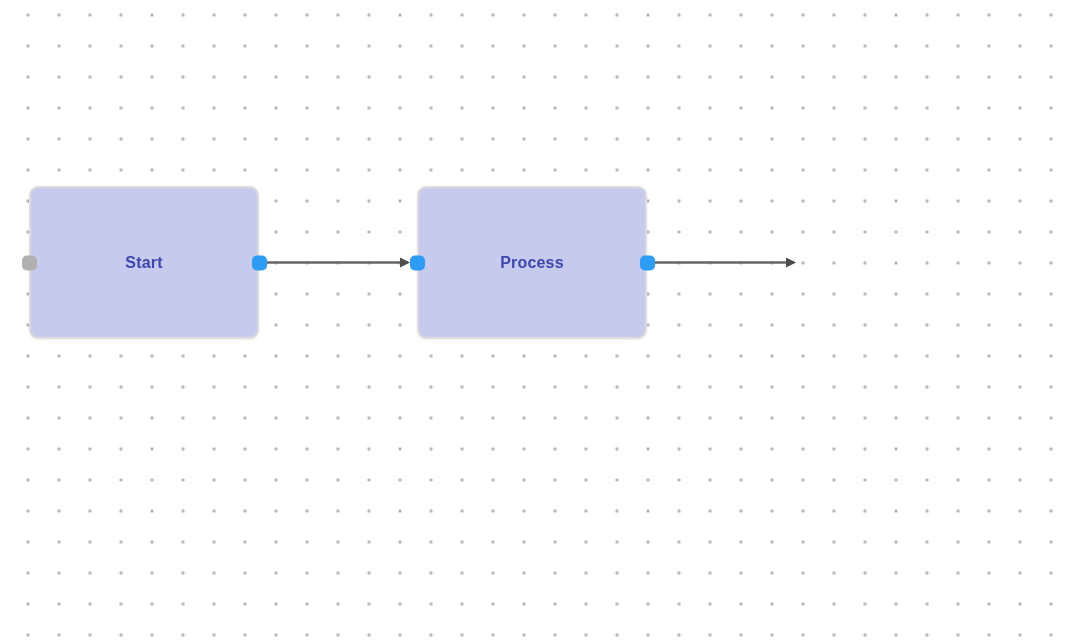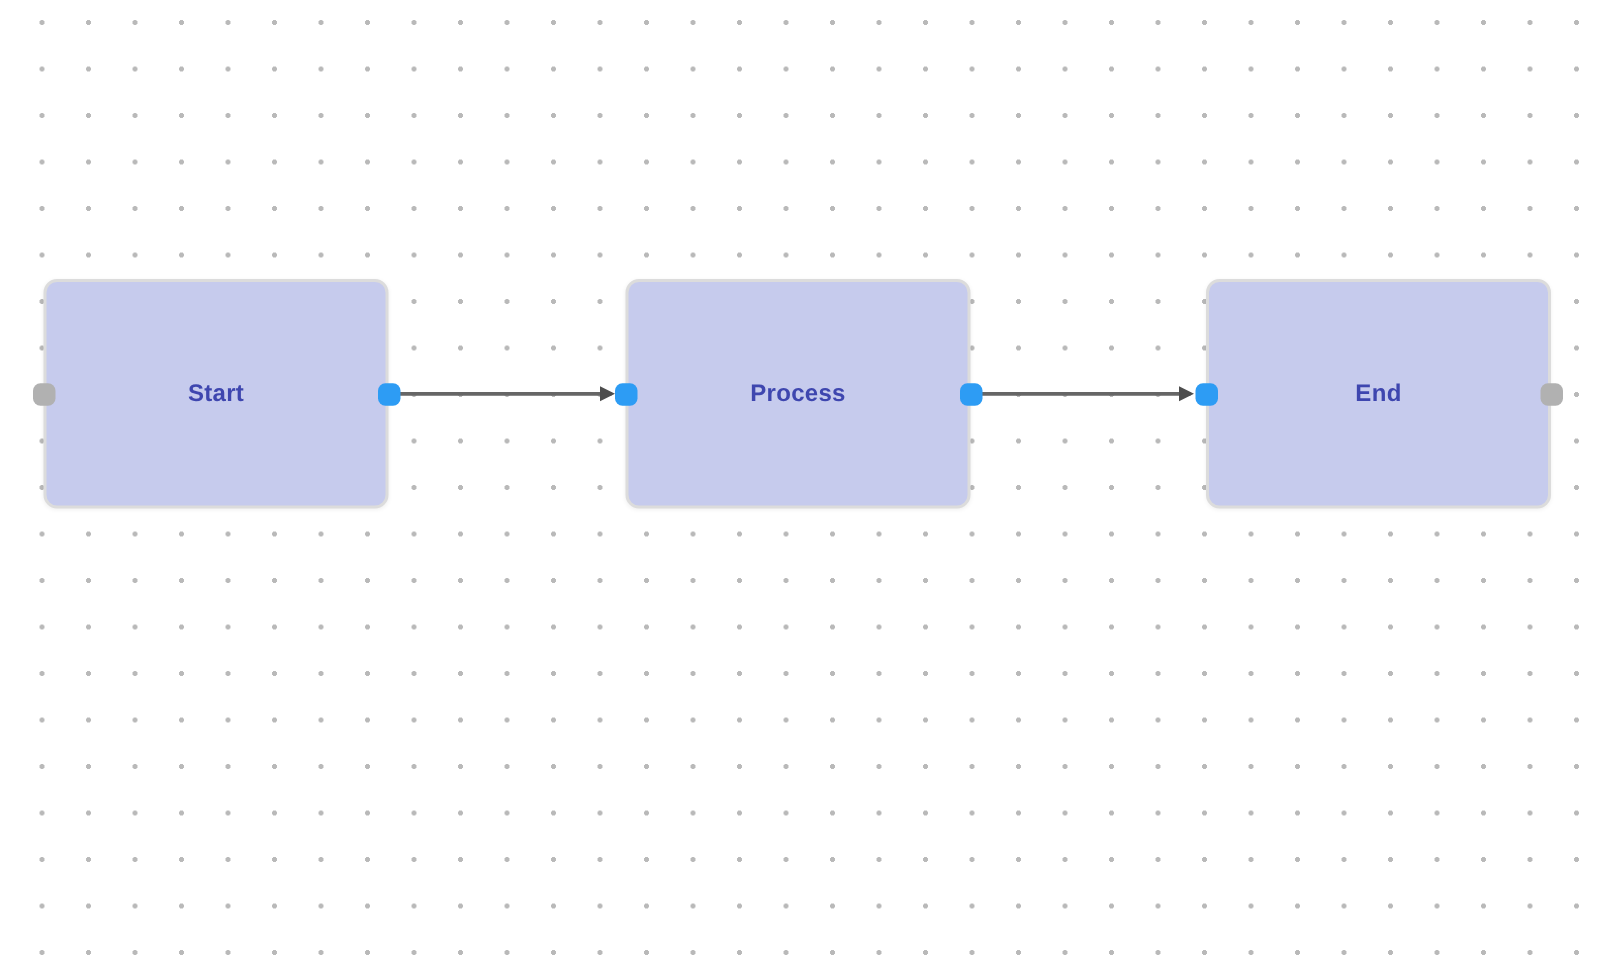--- a/index.html
+++ b/index.html
@@ -89,19 +89,14 @@
     <span class="node-label">Process</span>
     <div class="handle right blue"></div>
   </div>
 
   <div class="flow-node node-start">
     <div class="handle left gray"></div>
     <span class="node-label">Start</span>
     <div class="handle right blue"></div>
   </div>
 
-  <div class="flow-node node-end">
-    <div class="handle left blue"></div>
-    <span class="node-label">End</span>
-    <div class="handle right gray"></div>
-  </div>
 
 </div>
 
 </body></html>

